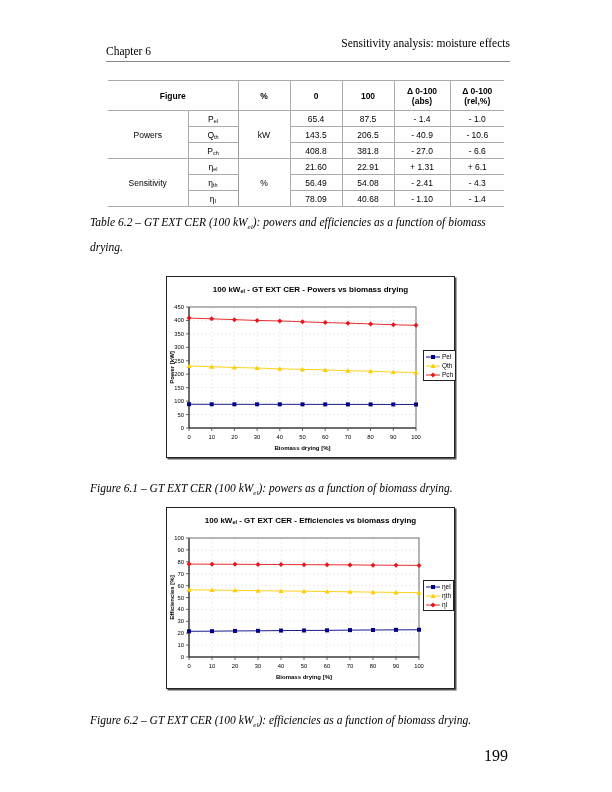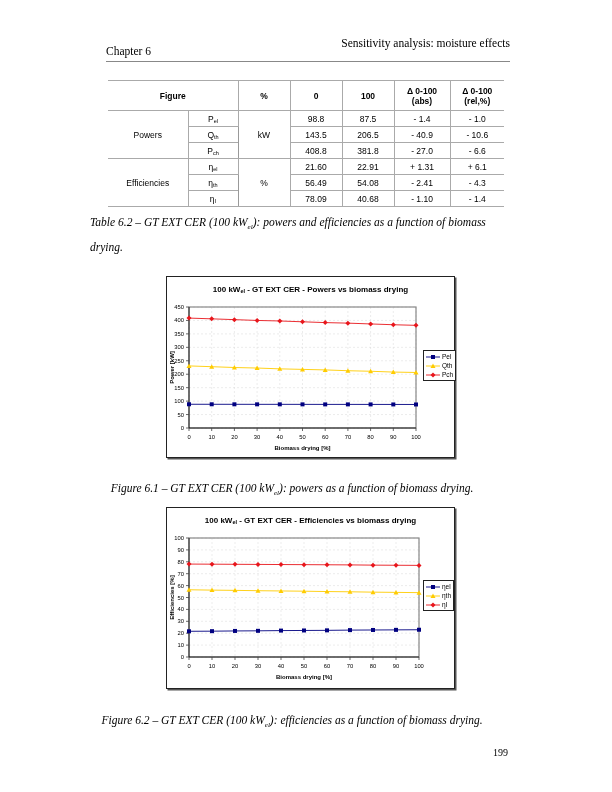--- a/index.html
+++ b/index.html
@@ -28,40 +28,40 @@
   table.data-table tr.group-start td { border-top: 1.3px solid #999; }
   table.data-table td.first-col { border-left: none; margin-top: 32px; }
   table.data-table th.first-col { border-left: none; }
   table.data-table .last-col { border-right: none; }
 
   .caption {
     position: absolute; left: 90px; width: 404px;
     font-family: "Liberation Serif", serif; font-style: italic; font-size: 11.5px; line-height: 20px;
   }
   .caption sub { font-size: 7px; }
-  .caption.centered { text-align: center; }
+  .caption.centered { }
 
   .chart-frame {
     position: absolute; border: 1px solid #222; background: #fff;
     box-shadow: 1.5px 1.5px 0 #555;
   }
   .chart-title {
     position: absolute; left: 0; width: 100%; text-align: center;
     font-family: "Liberation Sans", sans-serif; font-weight: bold; font-size: 8px;
   }
   .chart-title sub { font-size: 5.5px; vertical-align: -1px; }
   .chart-svg { position: absolute; left: 0; top: 0; }
   .legend {
     position: absolute; border: 1px solid #222; background: #fff;
     font-family: "Liberation Sans", sans-serif; font-size: 6.5px; padding: 1px 2px;
   }
   .legend-row { display: flex; align-items: center; height: 9px; }
   .legend-row svg { margin-right: 2px; }
 
-  .page-number { position: absolute; right: 104px; top: 747px; font-size: 10px; }
+  .page-number { position: absolute; right: 104px; top: 747px; font-size: 16px; }
 </style>
 </head>
 <body>
 
 <div class="running-head">
   <span class="left">Chapter 6</span>
   <span class="right">Sensitivity analysis: moisture effects</span>
 </div>
 <div class="head-rule"></div>
 
@@ -83,41 +83,41 @@
       <th>100</th>
       <th><span>Δ 0-100</span><br><span>(abs)</span></th>
       <th class="last-col"><span>Δ 0-100</span><br><span>(rel,%)</span></th>
     </tr>
   </thead>
   <tbody id="table-body">
       <tr class="group-start">
         <td class="first-col" rowspan="3">Powers</td>
         <td class="sym">P<sub>el</sub></td>
         <td class="thick-left" rowspan="3">kW</td>
-        <td>98.8</td>
+        <td>65.4</td>
         <td>87.5</td>
         <td>- 1.4</td>
         <td class="last-col">- 1.0</td>
       </tr>
       <tr>
         <td class="sym">Q<sub>th</sub></td>
         <td>143.5</td>
         <td>206.5</td>
         <td>- 40.9</td>
         <td class="last-col">- 10.6</td>
       </tr>
       <tr>
         <td class="sym">P<sub>ch</sub></td>
         <td>408.8</td>
         <td>381.8</td>
         <td>- 27.0</td>
         <td class="last-col">- 6.6</td>
       </tr>
       <tr class="group-start">
-        <td class="first-col" rowspan="3">Efficiencies</td>
+        <td class="first-col" rowspan="3">Sensitivity</td>
         <td class="sym">η<sub>el</sub></td>
         <td class="thick-left" rowspan="3">%</td>
         <td>21.60</td>
         <td>22.91</td>
         <td>+ 1.31</td>
         <td class="last-col">+ 6.1</td>
       </tr>
       <tr>
         <td class="sym">η<sub>th</sub></td>
         <td>56.49</td>

